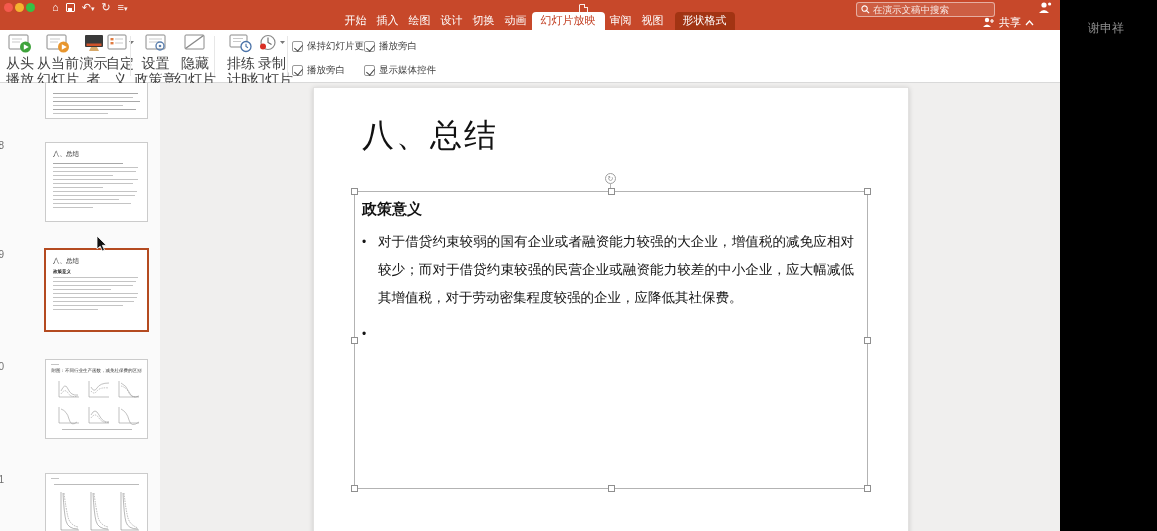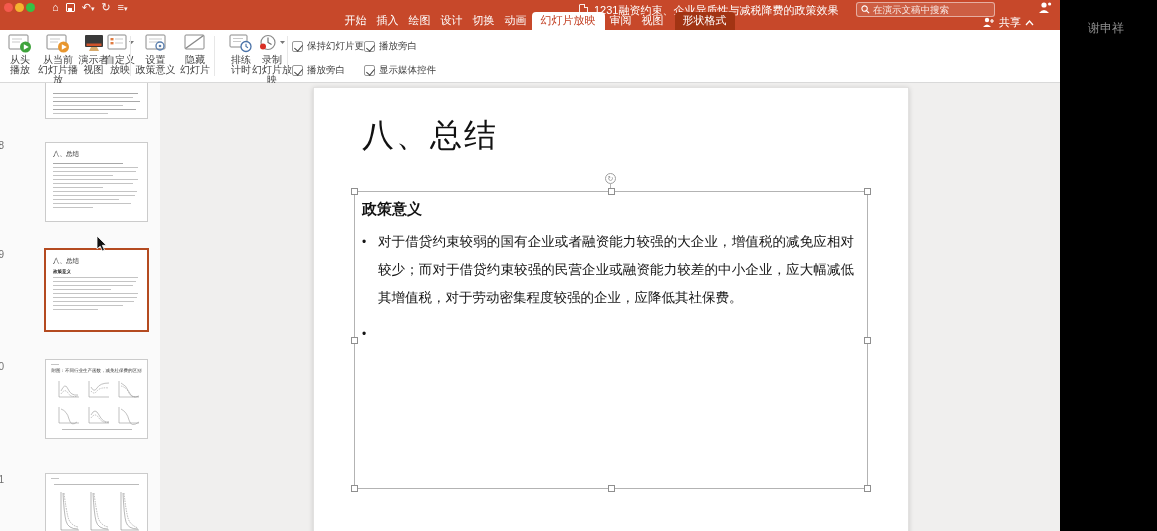--- a/index.html
+++ b/index.html
@@ -31,21 +31,21 @@
   
   .tabrow { position:absolute; left:0; top:15px; width:1060px; height:15px; display:flex; align-items:flex-end; padding-left:14px;justify-content:center; }
   .tab { font-size:11px; color:#fff; padding:1px 5px 2px; white-space:nowrap; cursor:default; }
   .tab--active { background:#fff; color:#c13b1e; border-radius:4px 4px 0 0; padding:1px 9px 2px; }
   .tab--ctx { background:#a23413; color:#fff; border-radius:4px 4px 0 0; padding:1px 8px 2px; margin-left:6px;margin-top:8px; }
 
   
   .ribbon { position:absolute; left:0; top:30px; width:1060px; height:53px; background:#fff; border-bottom:1px solid #d9d9d9; }
   .rbtn { position:absolute; top:3px; text-align:center; color:#444; }
   .rbtn .ric { height:22px; display:flex; align-items:flex-start; justify-content:center; }
-  .rlabel { font-size:10px; line-height:10px; white-space:pre-line; color:#3f3f3f; }
+  .rlabel { font-size:14px; line-height:16px; white-space:pre-line; color:#3f3f3f; }
   .rsep { position:absolute; top:6px; width:1px; height:40px; background:#e7e7e7; }
   .chk { position:absolute; display:flex; align-items:center; gap:4px; font-size:9.5px; color:#3f3f3f; }
   .chkbox { width:11px; height:11px; border:1px solid #9a9a9a; border-radius:2px; background:#fff; position:relative; }
   .chkbox::after { content:""; position:absolute; left:2.5px; top:0.5px; width:4px; height:7px; border-right:1.6px solid #444; border-bottom:1.6px solid #444; transform:rotate(40deg); }
 
   
   .workspace { position:absolute; left:0; top:83px; width:1060px; height:448px; background:#f0efee; }
   .thumbs { position:absolute; left:0; top:0; width:160px; height:448px; background:#fafafa; overflow:hidden; }
   .thumb { position:absolute; left:45px; width:103px; background:#fff; border:1px solid #cbcbcb; overflow:hidden; cursor:pointer; }
   .thumb--sel { left:44px; width:105px; border:2px solid #b44a20; }
@@ -92,21 +92,20 @@
 
       <div class="qat">
         <span class="g">⌂</span>
         <span class="save-ic"></span>
         <span class="g">↶<span class="caret">▾</span></span>
         <span class="g">↻</span>
         <span class="g">≡<span class="caret">▾</span></span>
       </div>
 
       <span class="doc-ic"></span>
-      <span class="doc-title">1231融资约束、企业异质性与减税降费的政策效果</span>
 
       <div class="searchbox">
         <svg width="9" height="9" viewBox="0 0 10 10">
           <circle cx="4" cy="4" r="3" fill="none" stroke="#fff" stroke-width="1.2"></circle>
           <line x1="6.2" y1="6.2" x2="9" y2="9" stroke="#fff" stroke-width="1.2"></line>
         </svg>
         <input type="text" placeholder="在演示文稿中搜索" style="">
       </div>
 
       <svg class="ppl" width="16" height="13" viewBox="0 0 16 13">

